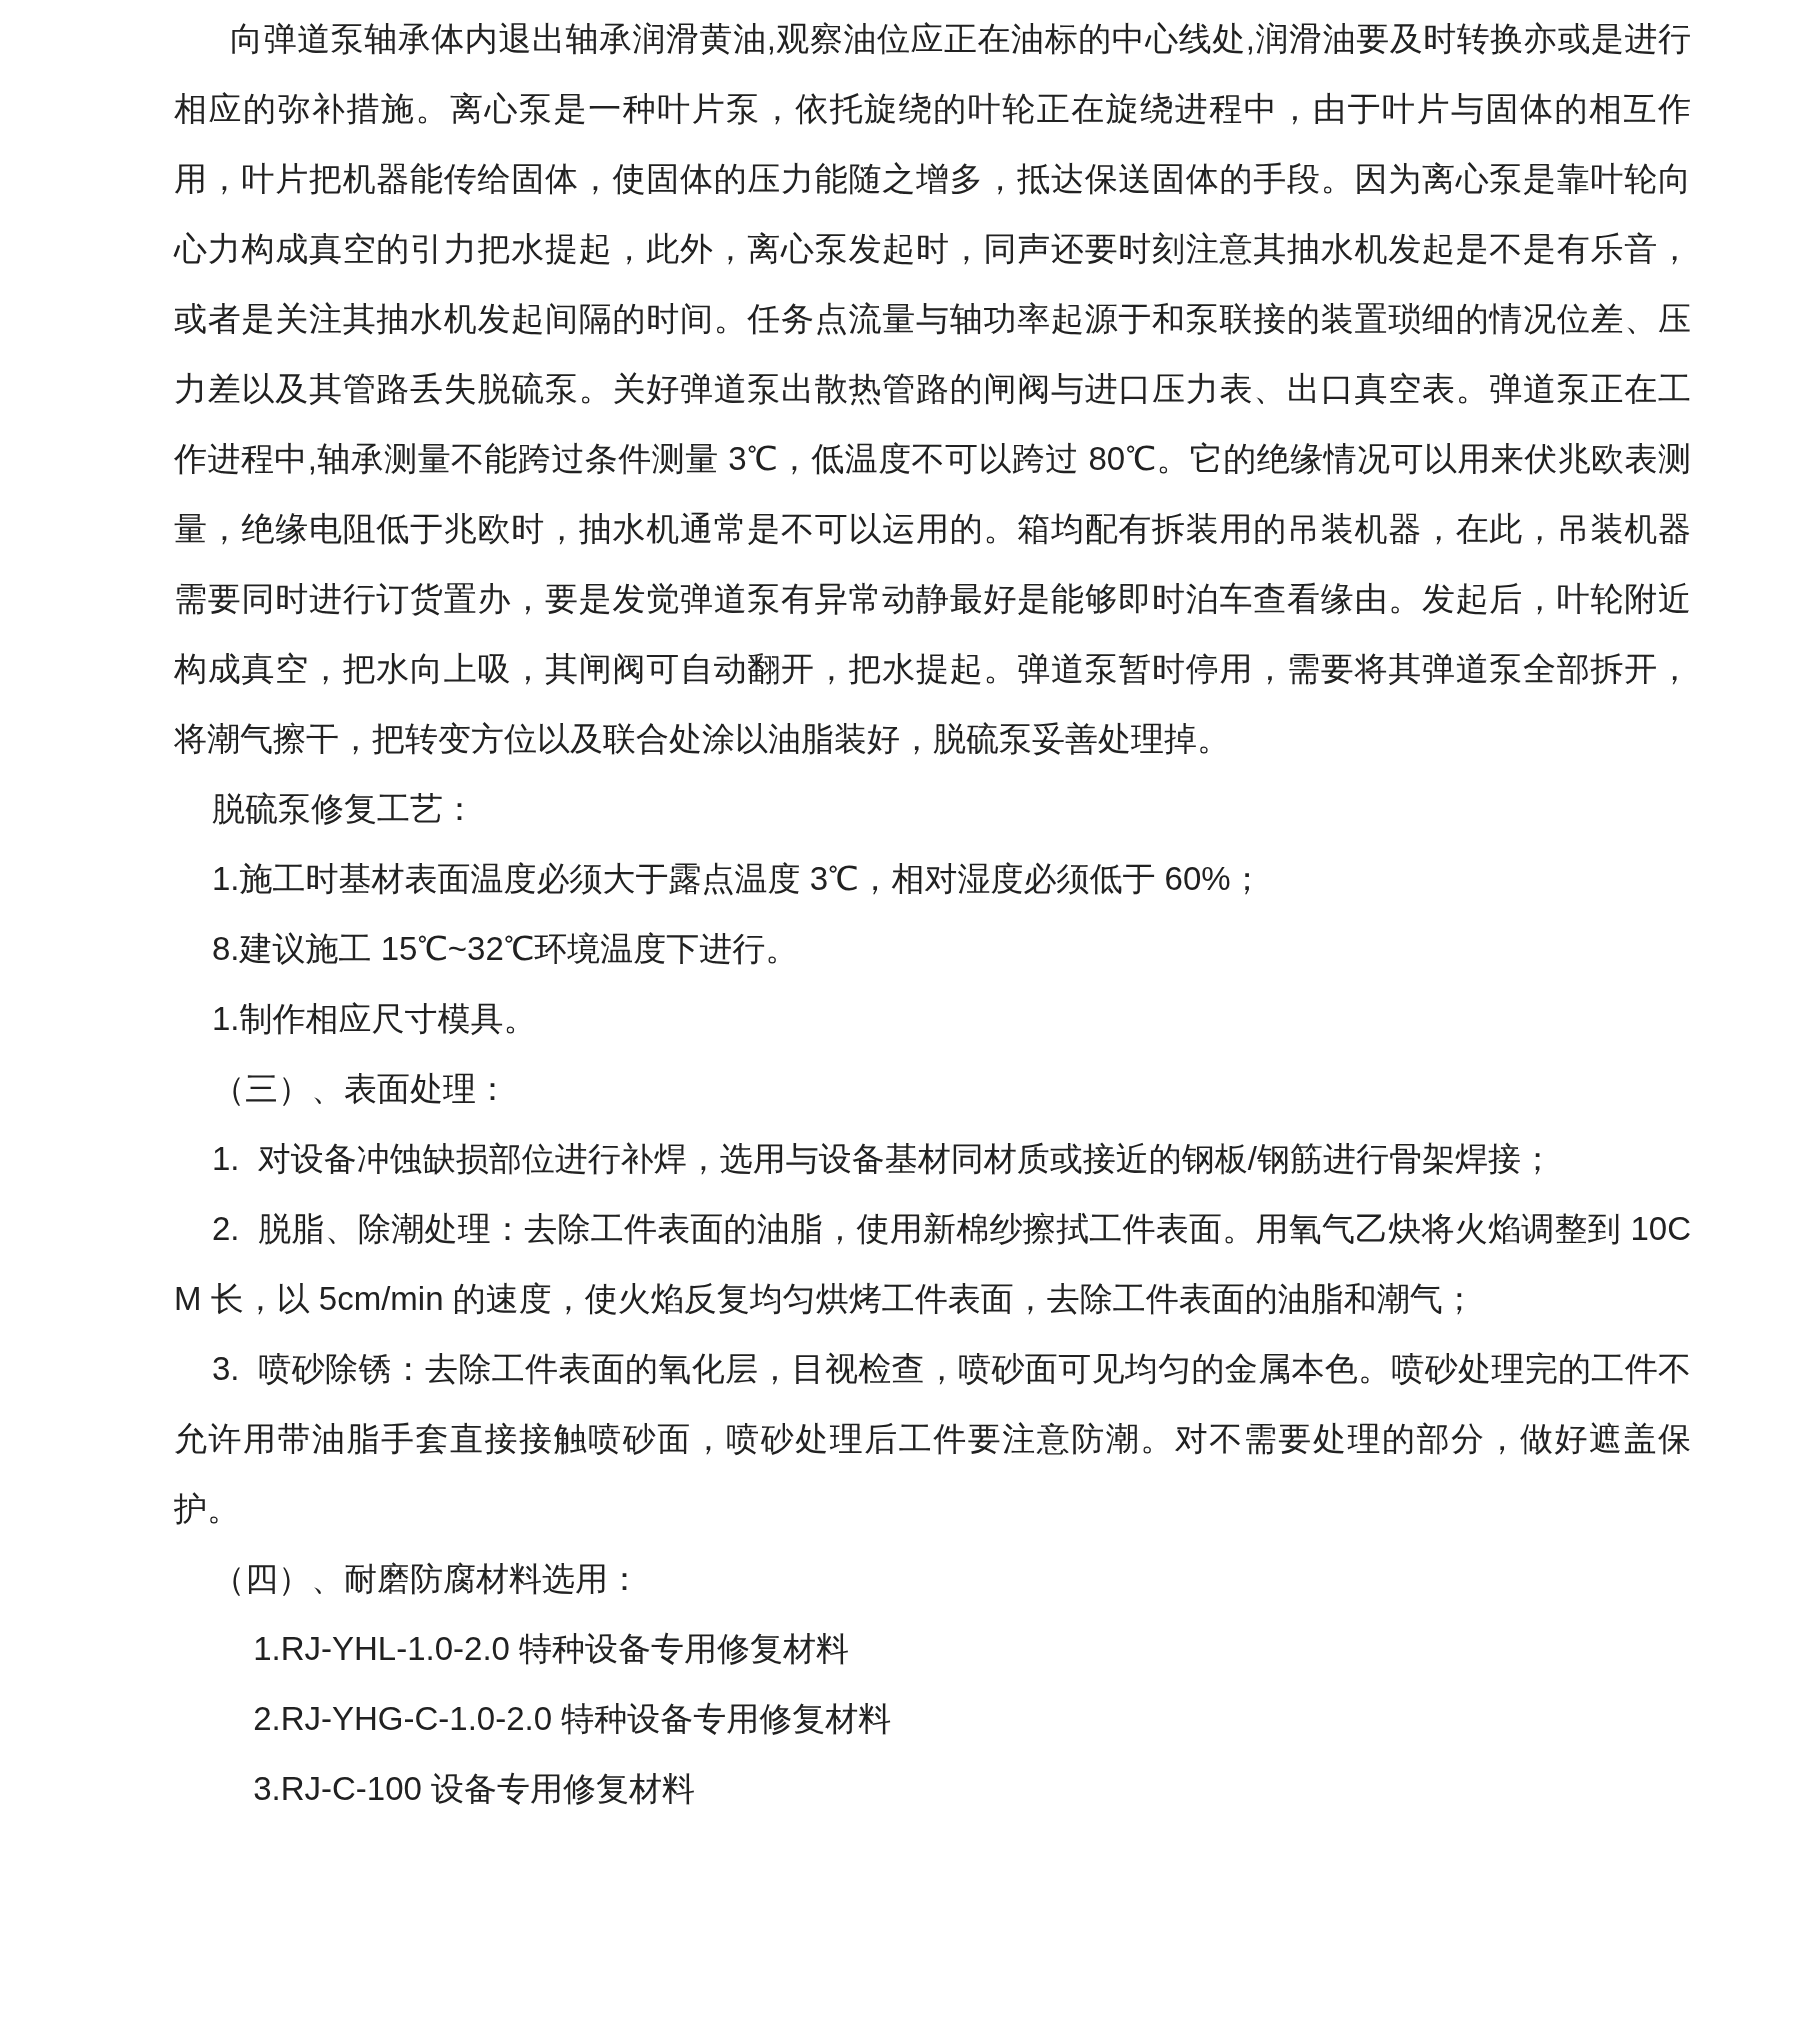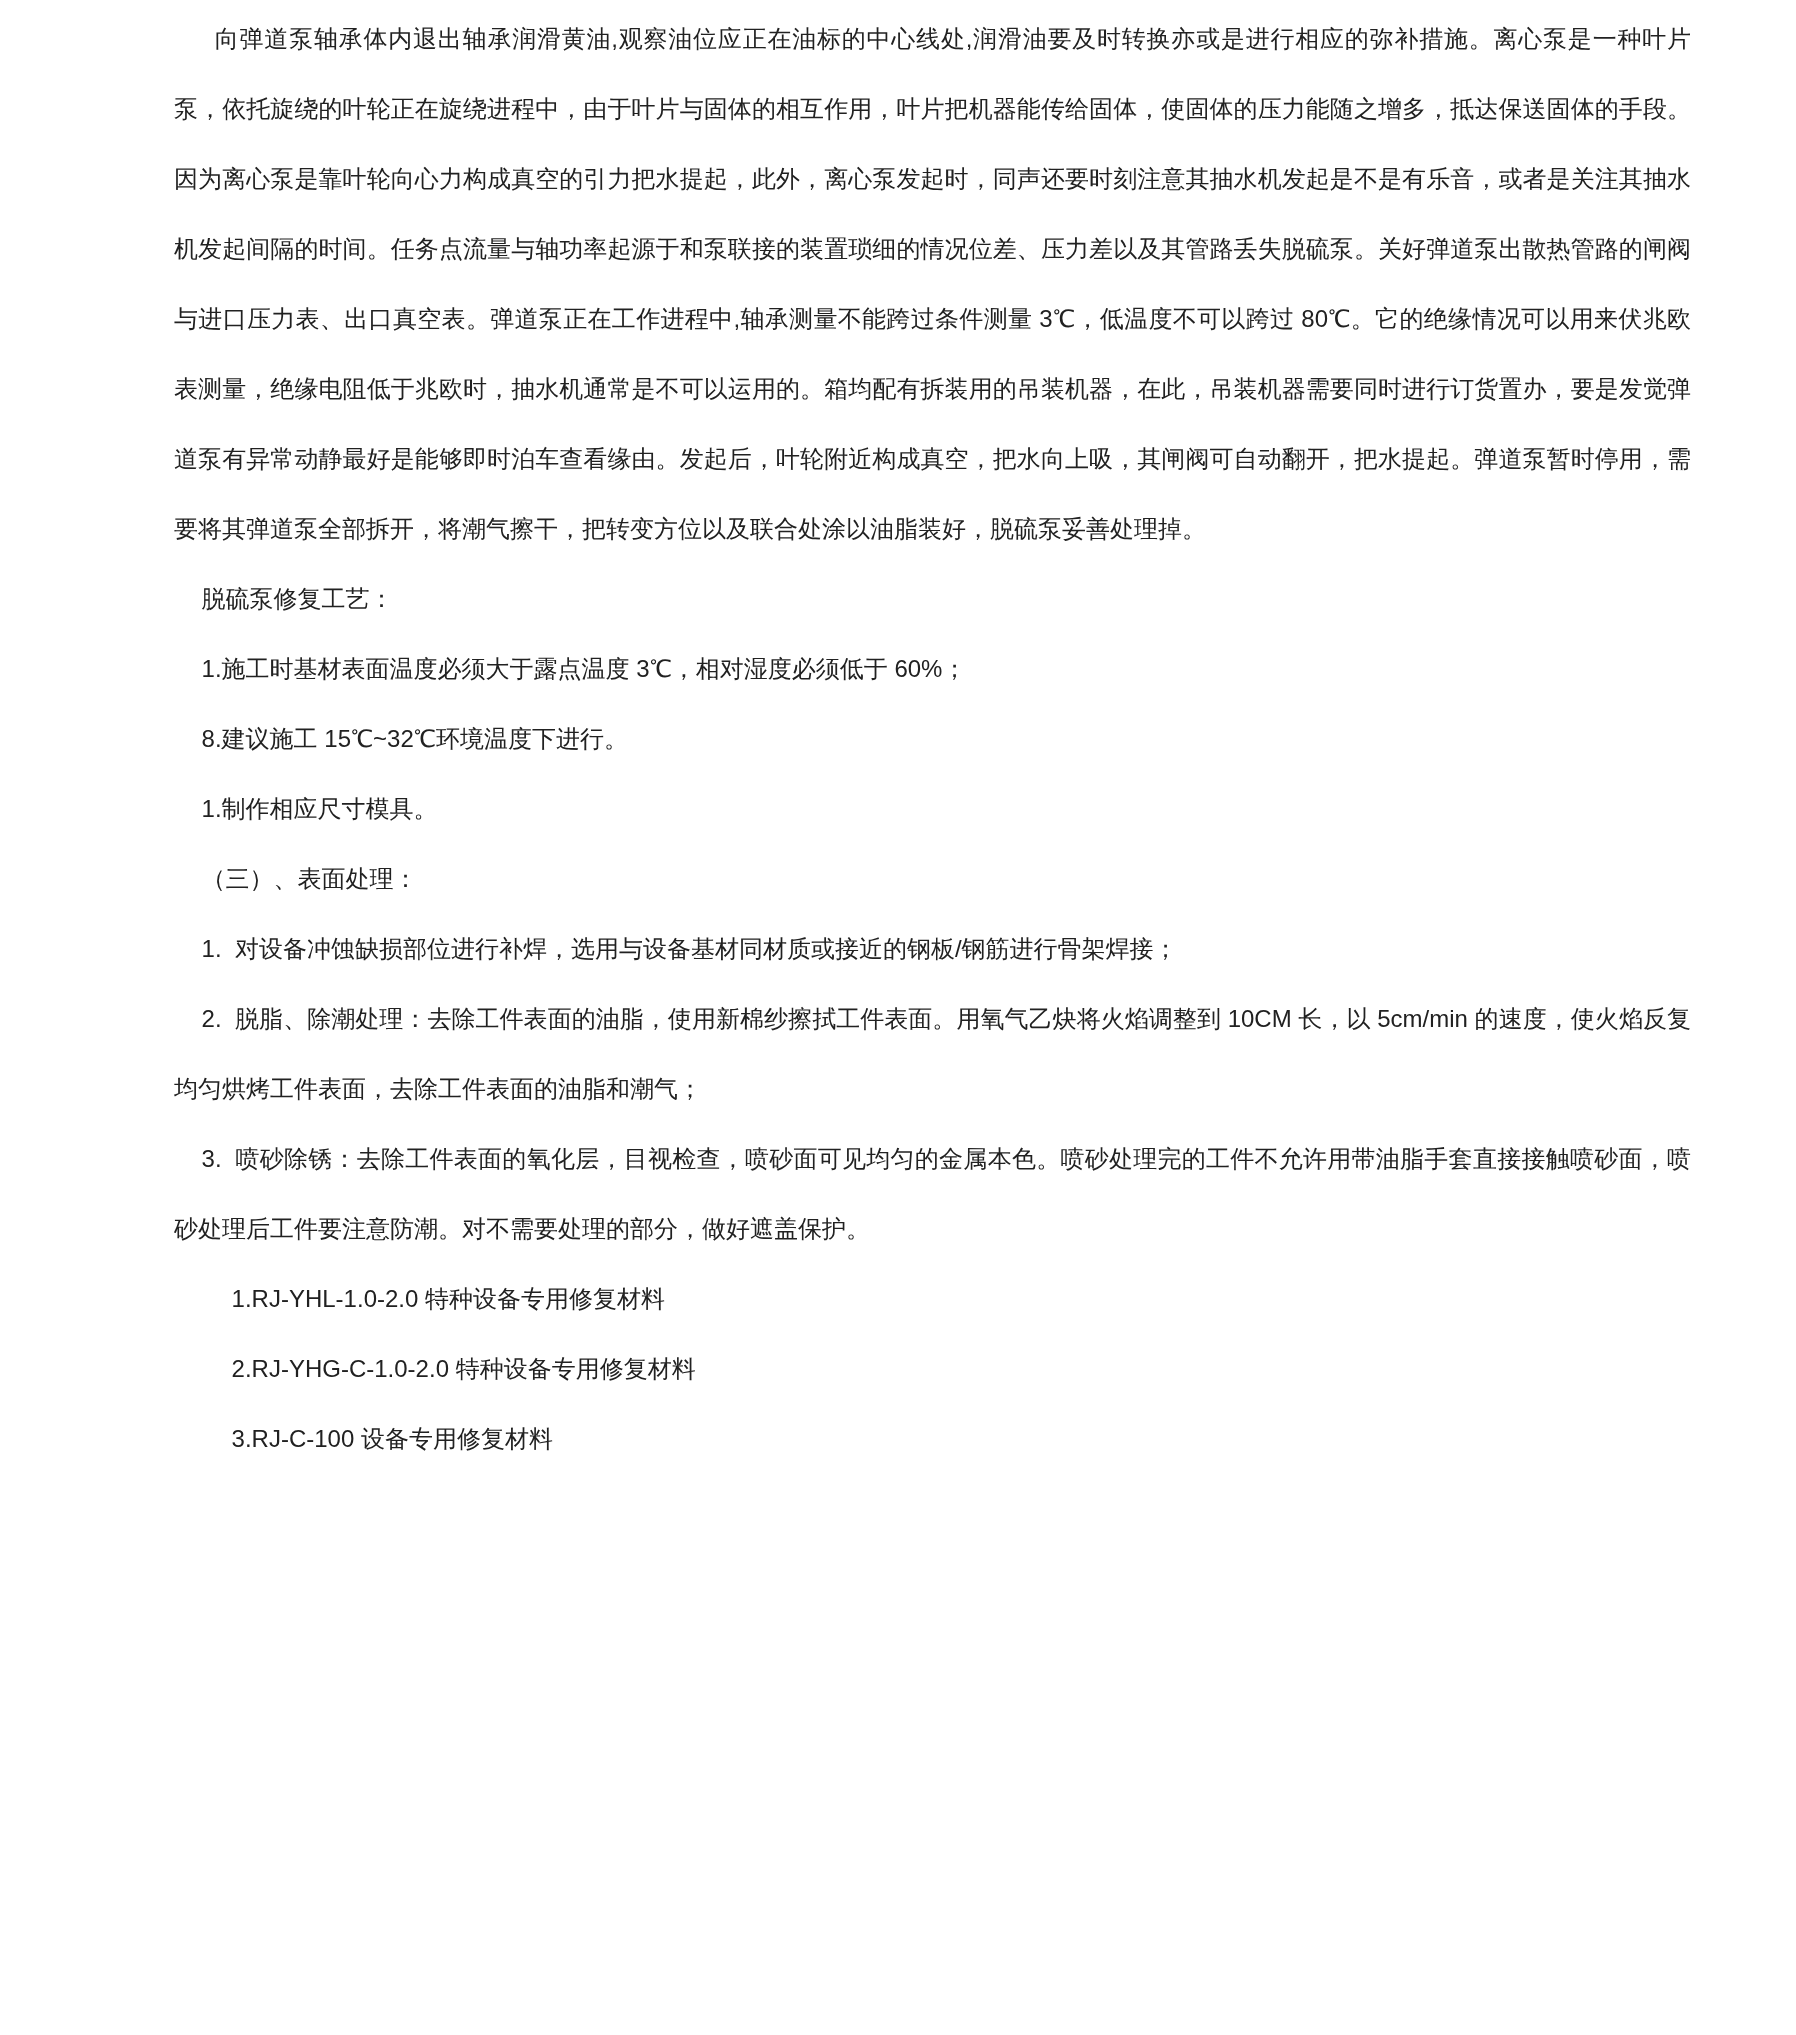--- a/index.html
+++ b/index.html
@@ -8,21 +8,21 @@
     height: 2035px;
     background: #ffffff;
     overflow: hidden;
   }
   .page {
     box-sizing: border-box;
     width: 1797px;
     height: 2035px;
     padding: 4.3px 106px 0 174px;
     font-family: "Liberation Sans", sans-serif;
-    font-size: 24px;
+    font-size: 33px;
     line-height: 70px;
     color: #212121;
   }
   .para {
     margin: 0;
     text-align: justify;
     white-space: pre-wrap;
     word-break: break-all;
   }
   .ind-p { text-indent: 1.7em; }   
@@ -41,18 +41,19 @@
   <p class="para ind-1">1.施工时基材表面温度必须大于露点温度 3℃，相对湿度必须低于 60%；</p>
   <p class="para ind-1">8.建议施工 15℃~32℃环境温度下进行。</p>
 
   <p class="para ind-1">1.制作相应尺寸模具。</p>
 
   <p class="para ind-1">（三）、表面处理：</p>
   <p class="para ind-1">1.  对设备冲蚀缺损部位进行补焊，选用与设备基材同材质或接近的钢板/钢筋进行骨架焊接；</p>
   <p class="para ind-1">2.  脱脂、除潮处理：去除工件表面的油脂，使用新棉纱擦拭工件表面。用氧气乙炔将火焰调整到 10CM 长，以 5cm/min 的速度，使火焰反复均匀烘烤工件表面，去除工件表面的油脂和潮气；</p>
   <p class="para ind-1">3.  喷砂除锈：去除工件表面的氧化层，目视检查，喷砂面可见均匀的金属本色。喷砂处理完的工件不允许用带油脂手套直接接触喷砂面，喷砂处理后工件要注意防潮。对不需要处理的部分，做好遮盖保护。</p>
 
+  <p class="para ind-1">（四）、耐磨防腐材料选用：</p>
   <p class="para ind-2">1.RJ-YHL-1.0-2.0 特种设备专用修复材料</p>
   <p class="para ind-2">2.RJ-YHG-C-1.0-2.0 特种设备专用修复材料</p>
   <p class="para ind-2">3.RJ-C-100 设备专用修复材料</p>
 
 </div>
 
 
 </body></html>

